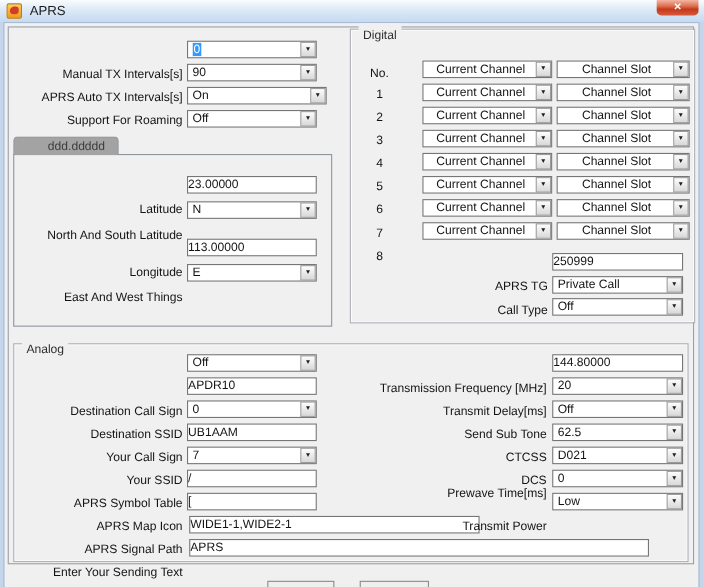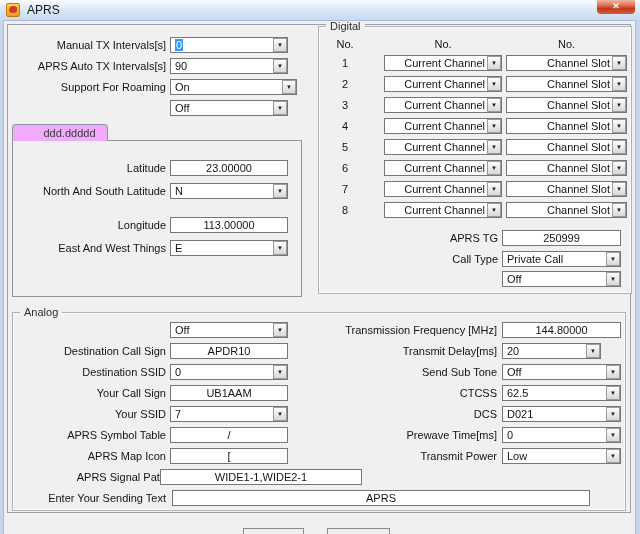--- a/index.html
+++ b/index.html
@@ -17,37 +17,37 @@
             border:1px solid #963а20;border-color:#963c20;border-top:none;border-radius:0 0 4px 4px;
             color:#fff;font-size:9px;font-weight:bold;text-align:center;line-height:13px;}
   
   .side-l{position:absolute;left:0;top:20px;width:3px;height:514px;background:#c5d5ea;border-right:1px solid #a9bcd6;}
   .side-r{position:absolute;left:635px;top:20px;width:5px;height:514px;background:#c5d5ea;border-left:1px solid #a9bcd6;}
   
   .panel{position:absolute;left:7px;top:24px;width:624px;height:489px;box-sizing:border-box;
          border:1px solid #9aa0a8;background:#f0f0f0;}
   
   .gbox{position:absolute;box-sizing:border-box;border:1px solid #aeb3b9;box-shadow:inset 0 0 0 1px #fafafa;}
-  .glabel{position:absolute;background:#f0f0f0;padding:0 4px;line-height:11px;color:#2e2e2e;}
+  .glabel{position:absolute;background:#f0f0f0;padding:6px 4px;line-height:11px;color:#2e2e2e;}
   
   .tab{position:absolute;left:12px;top:124px;width:96px;height:17px;box-sizing:border-box;z-index:3;
-       background:#f0abfc;border:1px solid #8e959d;border-bottom:none;border-radius:4px 4px 0 0;
+       background:#a3a3a3;border:1px solid #8e959d;border-bottom:none;border-radius:4px 4px 0 0;
        text-align:center;line-height:16px;color:#3c3c3c;padding-left:19px;}
   .tabbox{position:absolute;left:12px;top:140px;width:290px;height:157px;box-sizing:border-box;
           border:1px solid #8e959d;background:#f0f0f0;z-index:1;}
   
-  .lbl{position:absolute;height:16px;line-height:16px;text-align:right;white-space:nowrap;z-index:4;}
+  .lbl{position:absolute;height:16px;line-height:16px;text-align:right;white-space:nowrap;z-index:4;margin-top:23px;}
   .num{text-align:center;}
   
   .ti{position:absolute;height:16px;box-sizing:border-box;background:#fff;border:1px solid #767676;
-      text-align:center;line-height:14px;white-space:nowrap;overflow:hidden;z-index:4;}
+      text-align:left;line-height:14px;white-space:nowrap;overflow:hidden;z-index:4;}
   
   .combo{position:absolute;height:16px;box-sizing:border-box;background:#fff;border:1px solid #767676;z-index:4;}
   .cval{position:absolute;left:4px;top:0;right:16px;line-height:14px;white-space:nowrap;overflow:hidden;}
-  .combo.center .cval{text-align:right;}
+  .combo.center .cval{text-align:center;}
   .cbtn{position:absolute;top:0;right:0;width:14px;height:14px;box-sizing:border-box;
         background:linear-gradient(#fdfdfd,#d8d8d8);border:1px solid #9c9c9c;
         display:flex;align-items:center;justify-content:center;}
   .arrow{font-size:6px;line-height:1;color:#1c1c1c;}
   .selhl{background:#3399ff;color:#fff;padding:0 1px;}
   
   .bbtn{position:absolute;top:528px;height:22px;box-sizing:border-box;background:#efefef;border:1px solid #8b8b8b;}
 </style>
 </head>
 <body>
@@ -290,30 +290,30 @@
       </span>
   </div>
 
   <div class="lbl" style="left:10px;top:427px;width:156px">APRS Symbol Table</div>
   <div class="ti" style="left:170px;top:427px;width:118px">/</div>
 
   <div class="lbl" style="left:10px;top:448px;width:156px">APRS Map Icon</div>
   <div class="ti" style="left:170px;top:448px;width:118px">[</div>
 
   <div class="lbl" style="left:10px;top:469px;width:156px">APRS Signal Path</div>
-  <div class="ti" style="left:160px;top:469px;width:202px">WIDE1-1,WIDE2-1</div>
+  <div class="ti" style="left:172px;top:469px;width:264px">WIDE1-1,WIDE2-1</div>
 
   <div class="lbl" style="left:10px;top:490px;width:156px">Enter Your Sending Text</div>
   <div class="ti" style="left:172px;top:490px;width:418px">APRS</div>
 
   <div class="lbl" style="left:320px;top:322px;width:177px">Transmission Frequency [MHz]</div>
   <div class="ti" style="left:502px;top:322px;width:119px">144.80000</div>
 
   <div class="lbl" style="left:320px;top:343px;width:177px">Transmit Delay[ms]</div>
-  <div class="combo" style="left:502px;top:343px;width:99px">
+  <div class="combo" style="left:502px;top:343px;width:119px">
     <span class="cval">20</span>
     <span class="cbtn">
         <span class="arrow">▼</span>
       </span>
   </div>
 
   <div class="lbl" style="left:320px;top:364px;width:177px">Send Sub Tone</div>
   <div class="combo" style="left:502px;top:364px;width:119px">
     <span class="cval">Off</span>
     <span class="cbtn">
@@ -330,21 +330,21 @@
   </div>
 
   <div class="lbl" style="left:320px;top:406px;width:177px">DCS</div>
   <div class="combo" style="left:502px;top:406px;width:119px">
     <span class="cval">D021</span>
     <span class="cbtn">
         <span class="arrow">▼</span>
       </span>
   </div>
 
-  <div class="lbl" style="left:320px;top:427px;width:177px">Prewave Time[ms]</div>
+  <div class="lbl" style="left:320px;top:418px;width:177px">Prewave Time[ms]</div>
   <div class="combo" style="left:502px;top:427px;width:119px">
     <span class="cval">0</span>
     <span class="cbtn">
         <span class="arrow">▼</span>
       </span>
   </div>
 
   <div class="lbl" style="left:320px;top:448px;width:177px">Transmit Power</div>
   <div class="combo" style="left:502px;top:448px;width:119px">
     <span class="cval">Low</span>

